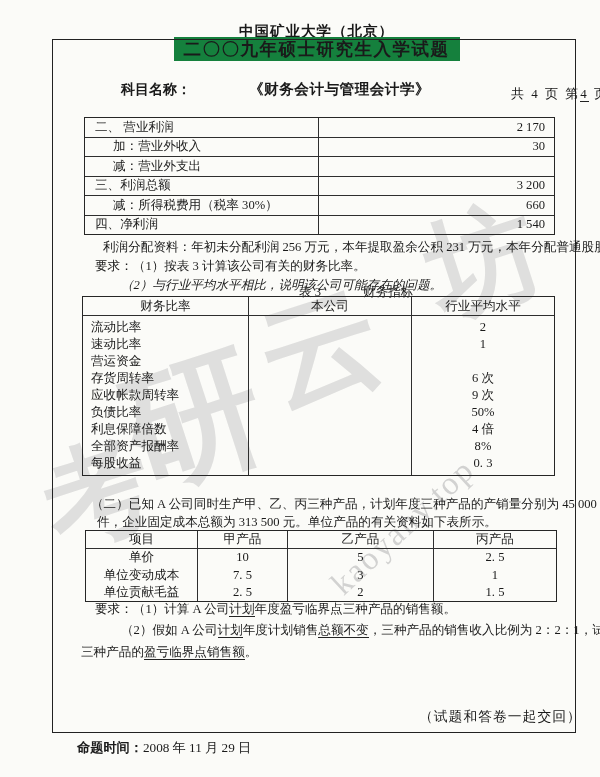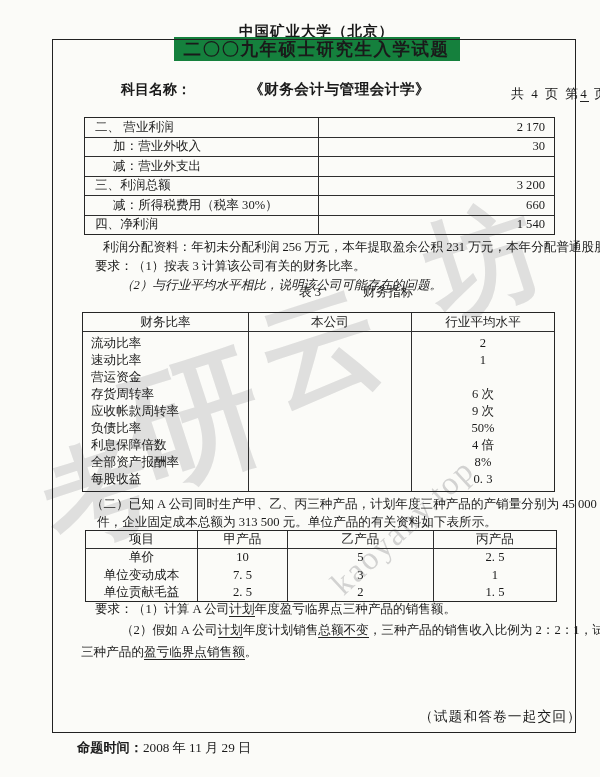--- a/index.html
+++ b/index.html
@@ -41,21 +41,21 @@
   .tbl1 .v{flex:1;justify-content:flex-end;padding-right:9px;}
 
   
   .ln-info1{left:70px;top:239px;}
   .ln-info2{left:62px;top:258px;}
   .ln-info3{left:88px;top:277px;font-style:italic;}
   .caption{left:266px;top:284px;}
   .caption .cap-no{margin-right:42px;}
 
   
-  .tbl3{position:absolute;left:82px;top:312px;width:471px;height:178px;border:1.6px solid #262626;
+  .tbl3{position:absolute;left:82px;top:296px;width:471px;height:178px;border:1.6px solid #262626;
     display:flex;flex-direction:column;box-sizing:content-box;}
   .tbl3 .hr{height:23px;display:flex;border-bottom:1.3px solid #2e2e2e;}
   .tbl3 .hc{display:flex;align-items:center;justify-content:center;white-space:nowrap;box-sizing:border-box;}
   .tbl3 .w1{width:166px;border-right:1.3px solid #2e2e2e;}
   .tbl3 .w2{width:163px;border-right:1.3px solid #2e2e2e;}
   .tbl3 .w3{flex:1;}
   .tbl3 .body{flex:1;display:flex;}
   .tbl3 .col{display:flex;flex-direction:column;padding:3px 0;box-sizing:border-box;}
   .tbl3 .ln{flex:1;display:flex;align-items:center;white-space:nowrap;}
   .tbl3 .colA .ln{padding-left:8px;}

